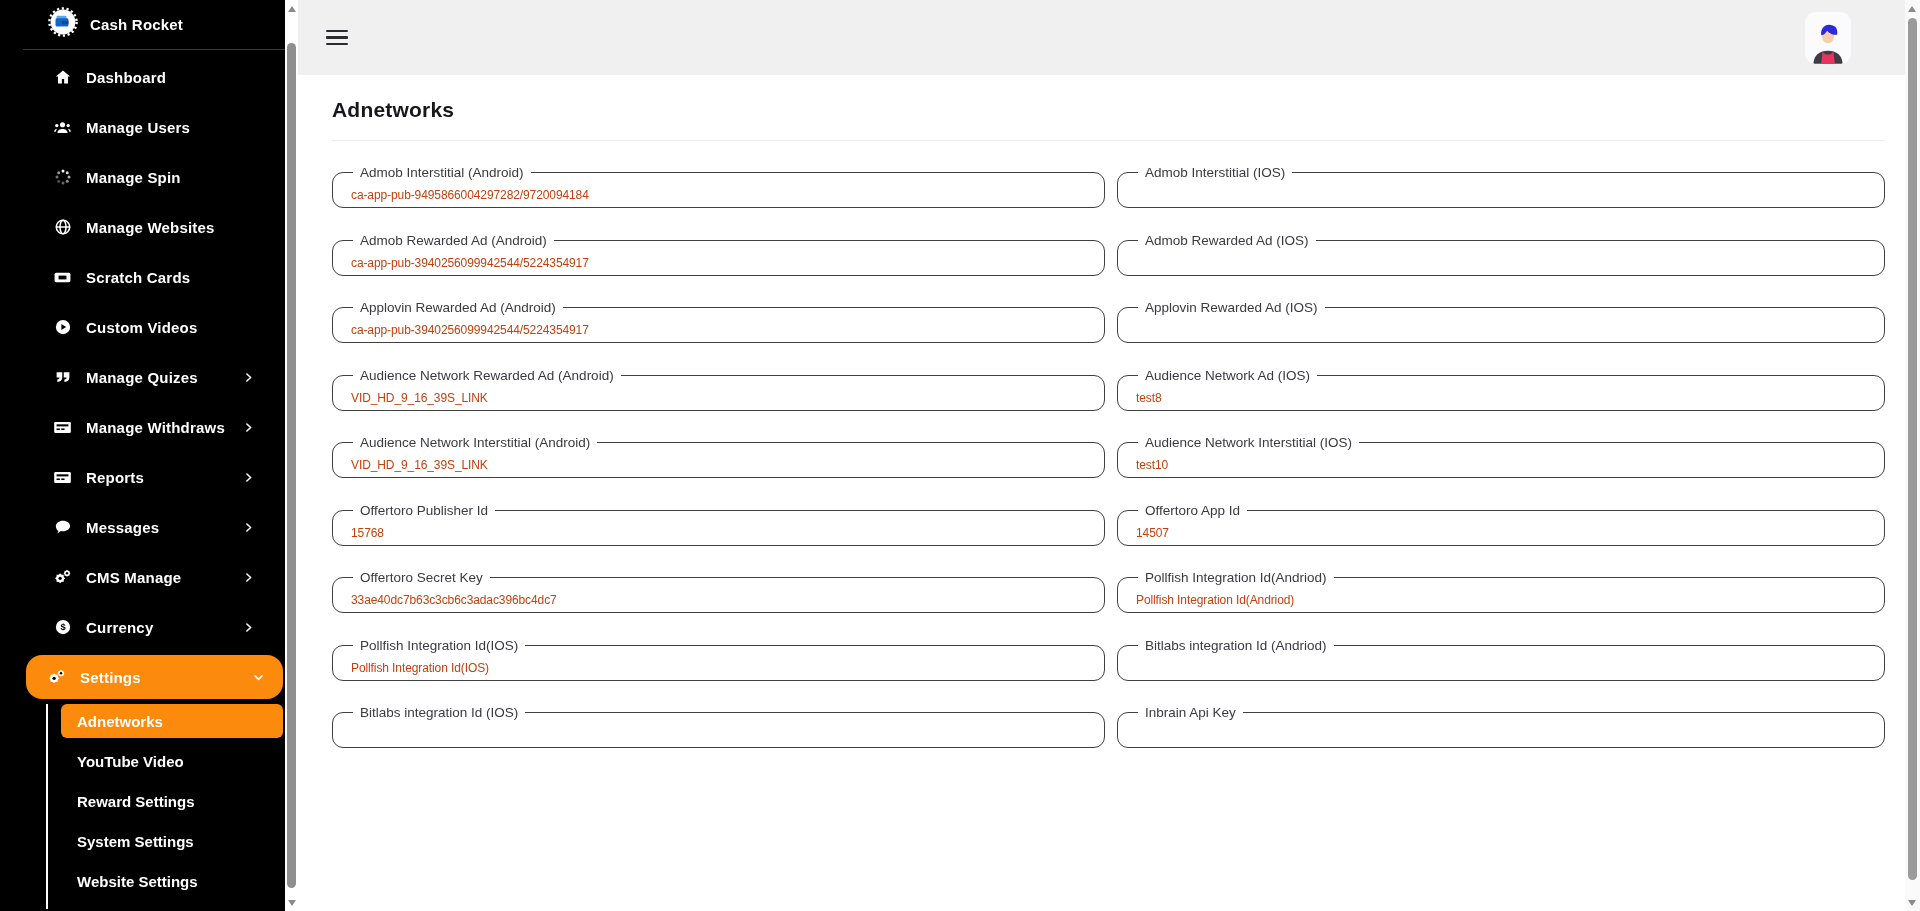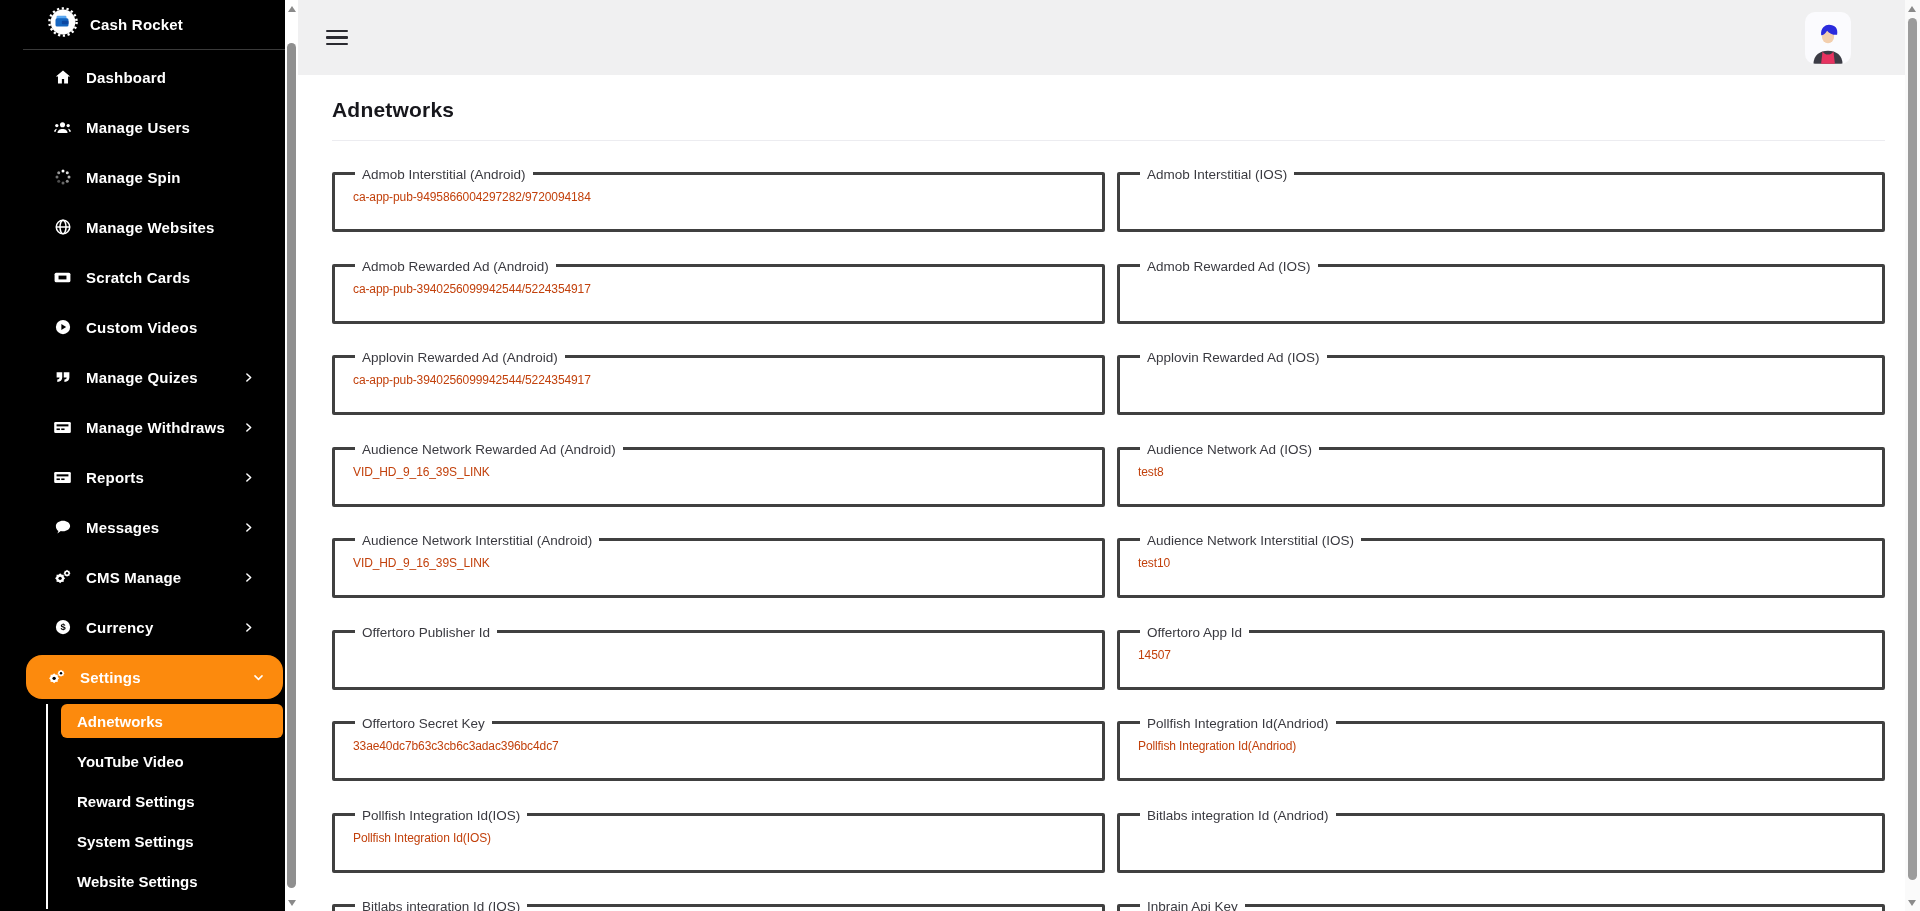--- a/index.html
+++ b/index.html
@@ -40,21 +40,21 @@
   .hamburger span{display:block;width:22px;height:2.4px;background:#2a2a30;margin:4.2px 0;border-radius:1px}
   .avatar{width:46px;height:52px;border-radius:10px;background:#fbfbfe;display:flex;align-items:flex-end;justify-content:center;overflow:hidden;cursor:pointer}
 
   .content{padding:22px 0 0 34px}
   .page-title{font-size:21px;font-weight:700;color:#17171c;line-height:26px;letter-spacing:.2px}
   .title-divider{margin-top:17px;width:1553px;border-bottom:1px solid #ececf0}
   .form-grid{display:flex;gap:12px;margin-top:31px}
   .form-col{display:flex;flex-direction:column;gap:31.5px}
   .form-col.left{width:773px}
   .form-col.right{width:768px}
-  .field{position:relative;height:60px;border:3px solid #404040;border-radius:2px;background:#fff;cursor:text}
+  .field{position:relative;height:36px;border:1px solid #404040;border-radius:11px;background:#fff;cursor:text}
   .f-label{position:absolute;top:-9px;left:20px;background:#fff;padding:0 7px;font-size:13.5px;line-height:18px;color:#3a3a40;white-space:nowrap}
   .f-value{display:block;padding:15px 18px 0;font-size:12px;color:#c2410c;letter-spacing:-.1px;white-space:nowrap;overflow:hidden}
 </style>
 </head>
 <body>
 
 <div>
 
   <aside class="sidebar">
     <div class="brand">
@@ -308,20 +308,21 @@
             <div class="field">
               <span class="f-label">Audience Network Rewarded Ad (Android)</span>
               <span class="f-value">VID_HD_9_16_39S_LINK</span>
             </div>
             <div class="field">
               <span class="f-label">Audience Network Interstitial (Android)</span>
               <span class="f-value">VID_HD_9_16_39S_LINK</span>
             </div>
             <div class="field">
               <span class="f-label">Offertoro Publisher Id</span>
+              <span class="f-value">15768</span>
             </div>
             <div class="field">
               <span class="f-label">Offertoro Secret Key</span>
               <span class="f-value">33ae40dc7b63c3cb6c3adac396bc4dc7</span>
             </div>
             <div class="field">
               <span class="f-label">Pollfish Integration Id(IOS)</span>
               <span class="f-value">Pollfish Integration Id(IOS)</span>
             </div>
             <div class="field">

